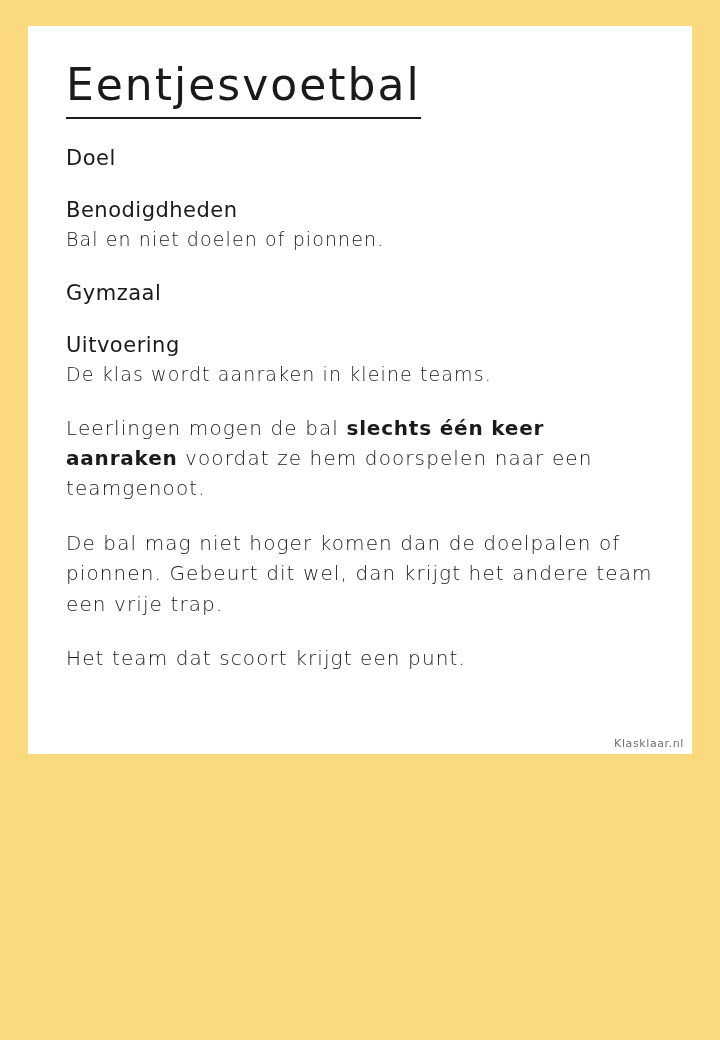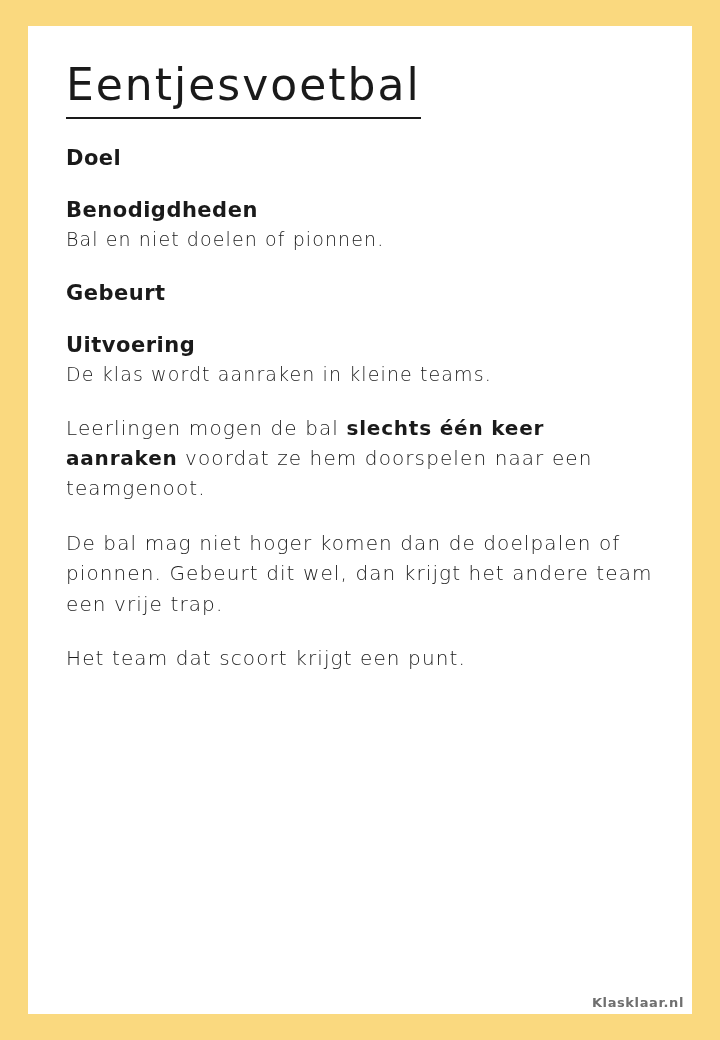--- a/index.html
+++ b/index.html
@@ -11,21 +11,21 @@
     height: 1040px;
     background: #fad97f;
     font-family: "DejaVu Sans", sans-serif;
     overflow: hidden;
   }
   .page {
     position: absolute;
     left: 28px;
     top: 26px;
     width: 664px;
-    height: 988px;
+    height: 728px;
     background: #ffffff;
     box-sizing: border-box;
   }
   .content {
     position: absolute;
     left: 38px;
     top: 34px;
     right: 34px;
   }
   .doc-title {
@@ -38,21 +38,21 @@
     padding-bottom: 6px;
     border-bottom: 2px solid #1a1a1a;
     display: inline-block;
     line-height: 1.15;
   }
   .section {
     margin-top: 26px;
   }
   .section-heading {
     font-size: 21px;
-    font-weight: 700;
+    font-weight: 400;
     letter-spacing: 0.5px;
     color: #1a1a1a;
     margin: 0 0 2px 0;
     line-height: 1.25;
   }
   .section-body {
     font-size: 19px;
     font-weight: 300;
     letter-spacing: 1.1px;
     color: #1a1a1a;
@@ -68,45 +68,45 @@
     line-height: 1.52;
   }
   .para b {
     font-weight: 700;
     letter-spacing: 0.8px;
   }
   .footer-brand {
     position: absolute;
     right: 8px;
     bottom: 4px;
-    font-size: 13px;
+    font-size: 11px;
     letter-spacing: 0.6px;
     color: #6f6f6f;
-    font-weight: 700;
+    font-weight: 400;
   }
 </style>
 </head>
 <body>
 
 <div class="page">
   <div class="content">
 
     <h1 class="doc-title">Eentjesvoetbal</h1>
 
     <div class="section">
       <h2 class="section-heading">Doel</h2>
     </div>
 
     <div class="section">
       <h2 class="section-heading">Benodigdheden</h2>
       <p class="section-body">Bal en niet doelen of pionnen.</p>
     </div>
 
     <div class="section">
-      <h2 class="section-heading">Gebeurt</h2>
+      <h2 class="section-heading">Gymzaal</h2>
     </div>
 
     <div class="section">
       <h2 class="section-heading">Uitvoering</h2>
       <p class="section-body">De klas wordt aanraken in kleine teams.</p>
     </div>
 
     <p class="para">
       <span>Leerlingen mogen de bal </span><b>slechts één keer aanraken</b><span> voordat ze hem doorspelen naar een teamgenoot.</span>
     </p>

